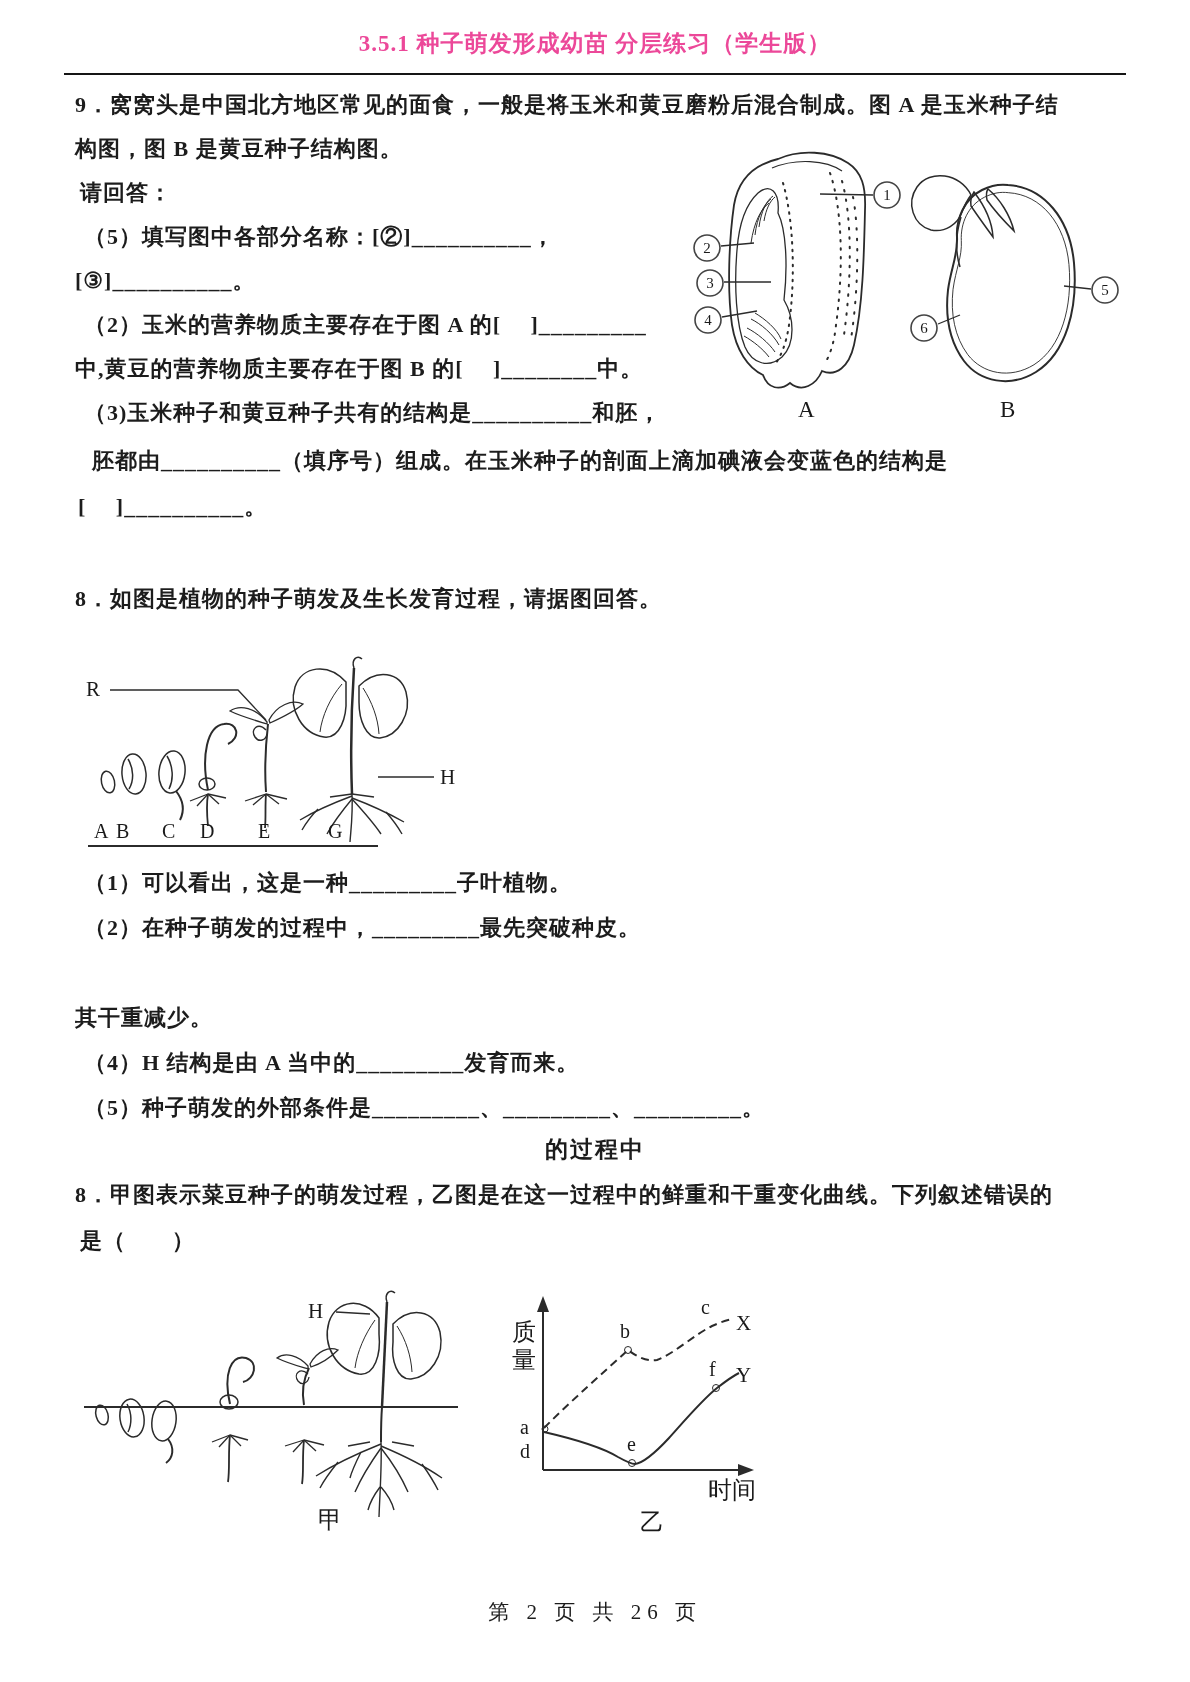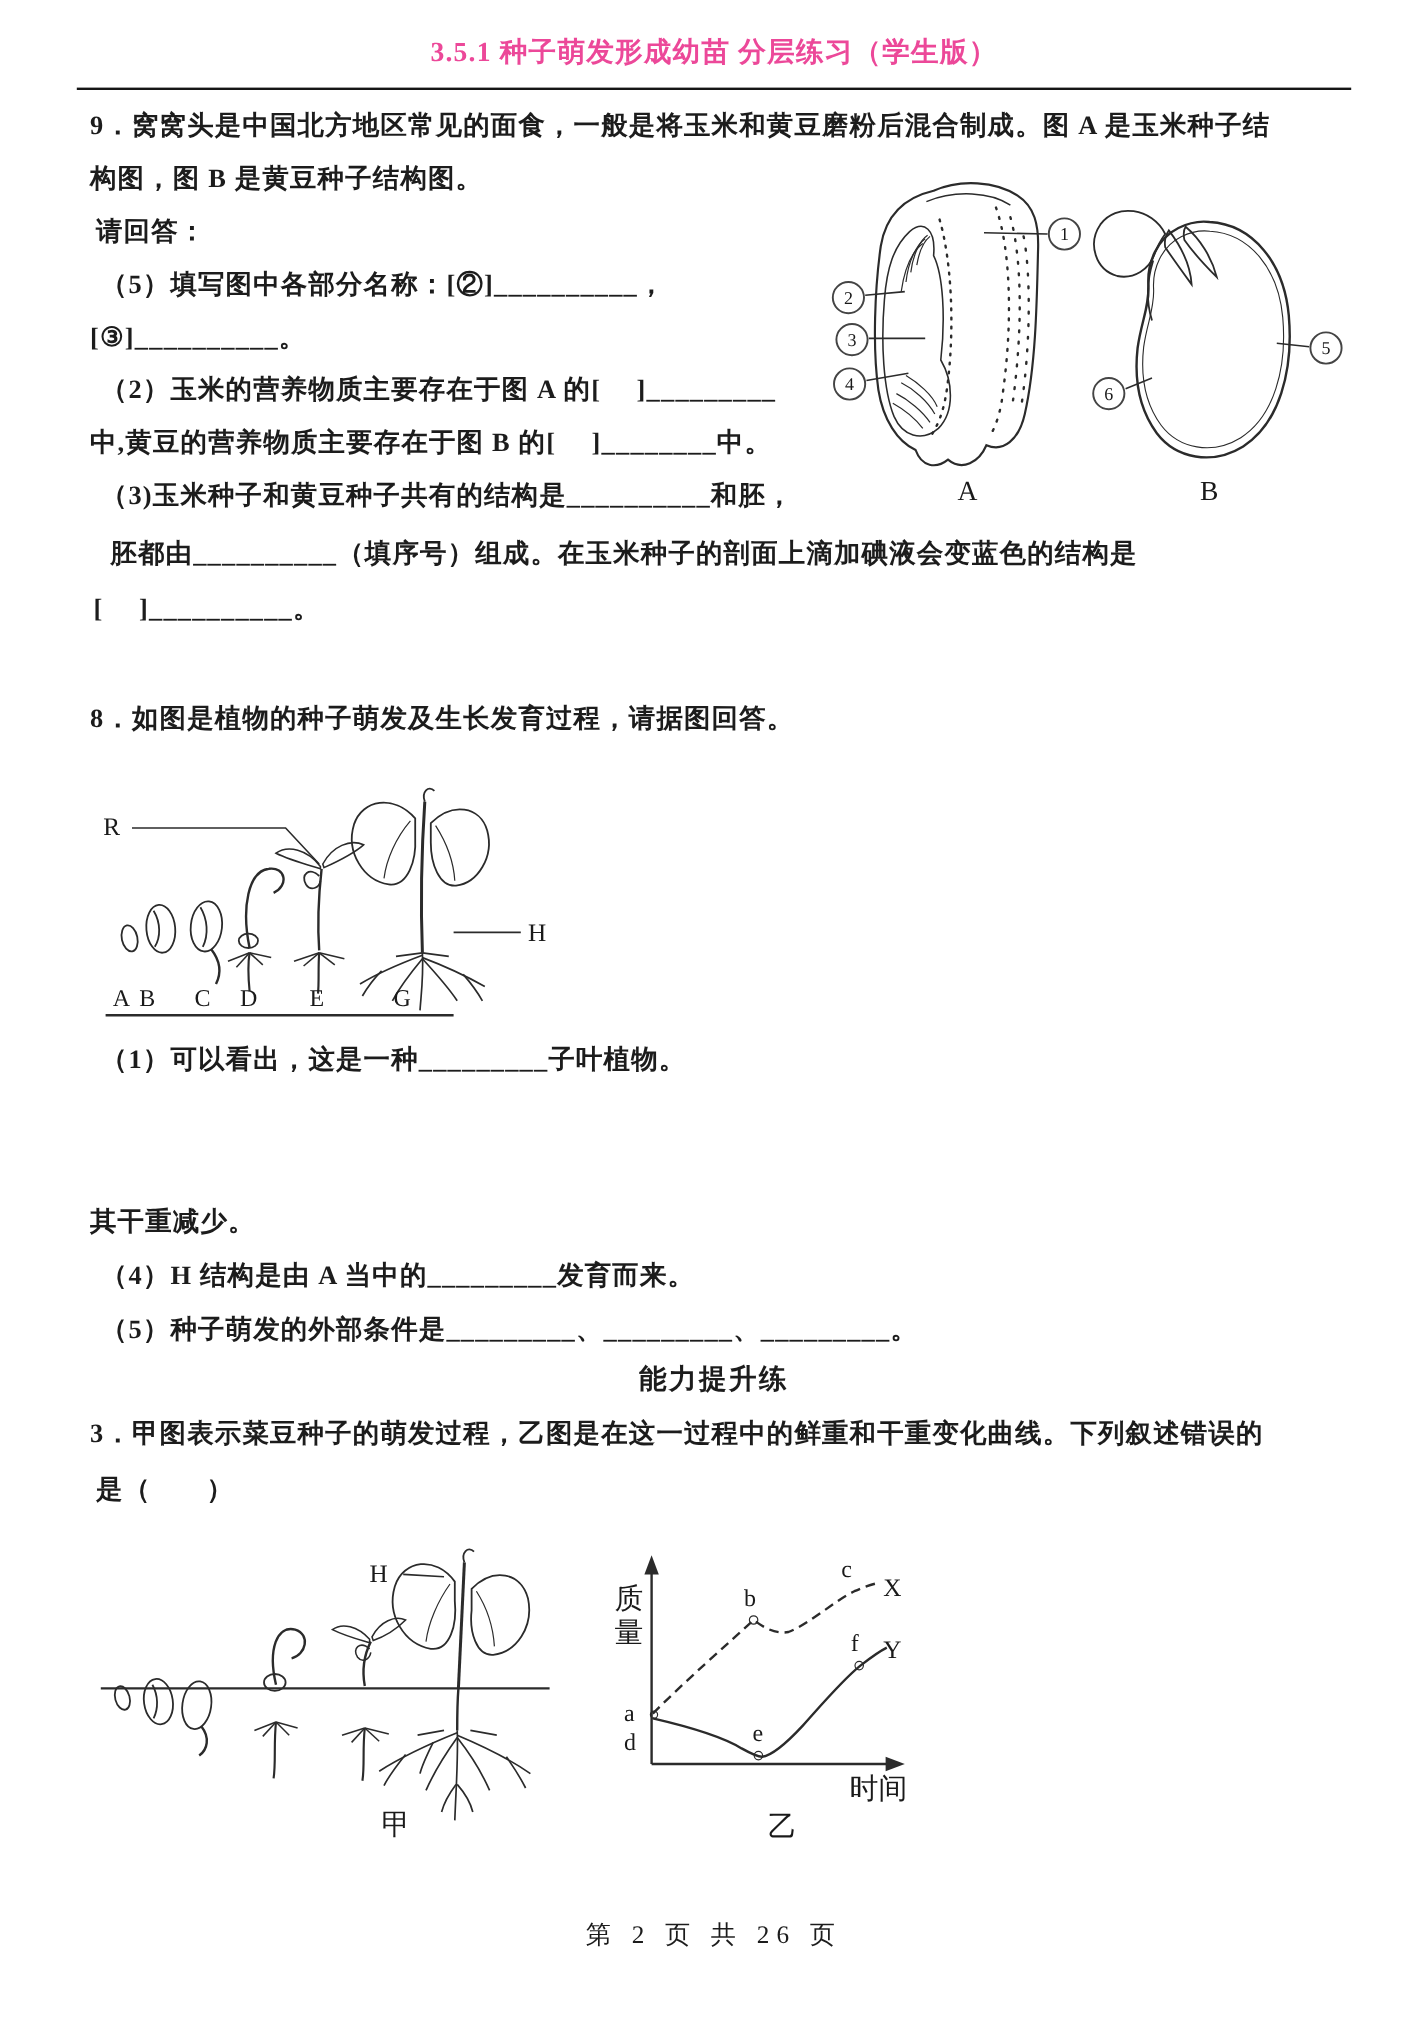--- a/index.html
+++ b/index.html
@@ -183,27 +183,28 @@
       <text x="36" y="216">B</text>
       <text x="82" y="216">C</text>
       <text x="120" y="216">D</text>
       <text x="178" y="216">E</text>
       <text x="248" y="216">G</text>
     </g>
     <path d="M8,224 L298,224" stroke-width="2"></path>
   </svg>
 
   <div class="tl" style="top:868px;left:84px">（1）可以看出，这是一种_________子叶植物。</div>
+  <div class="tl" style="top:913px;left:84px">（2）在种子萌发的过程中，_________最先突破种皮。</div>
   <div class="tl" style="top:1003px;left:75px">其干重减少。</div>
   <div class="tl" style="top:1048px;left:84px">（4）H 结构是由 A 当中的_________发育而来。</div>
   <div class="tl" style="top:1093px;left:84px">（5）种子萌发的外部条件是_________、_________、_________。</div>
 
-  <div class="h2">能力提升练</div>
-
-  <div class="tl" style="top:1180px;left:75px">3．甲图表示菜豆种子的萌发过程，乙图是在这一过程中的鲜重和干重变化曲线。下列叙述错误的</div>
+  <div class="h2">的过程中</div>
+
+  <div class="tl" style="top:1180px;left:75px">8．甲图表示菜豆种子的萌发过程，乙图是在这一过程中的鲜重和干重变化曲线。下列叙述错误的</div>
   <div class="tl" style="top:1226px;left:80px">是（　　）</div>
 
   <svg style="left:80px;top:1262px" width="390" height="285" viewBox="0 0 390 285">
     <path d="M256,50 L290,52" stroke-width="1.3"></path>
     <text x="228" y="56" font-size="21">H</text>
     <path d="M4,145 L378,145" stroke-width="1.8"></path>
 
     <g stroke-width="1.5">
       <ellipse cx="22" cy="153" rx="6" ry="10" transform="rotate(-15 22 153)"></ellipse>
       <ellipse cx="52" cy="156" rx="12" ry="19" transform="rotate(-8 52 156)"></ellipse>

